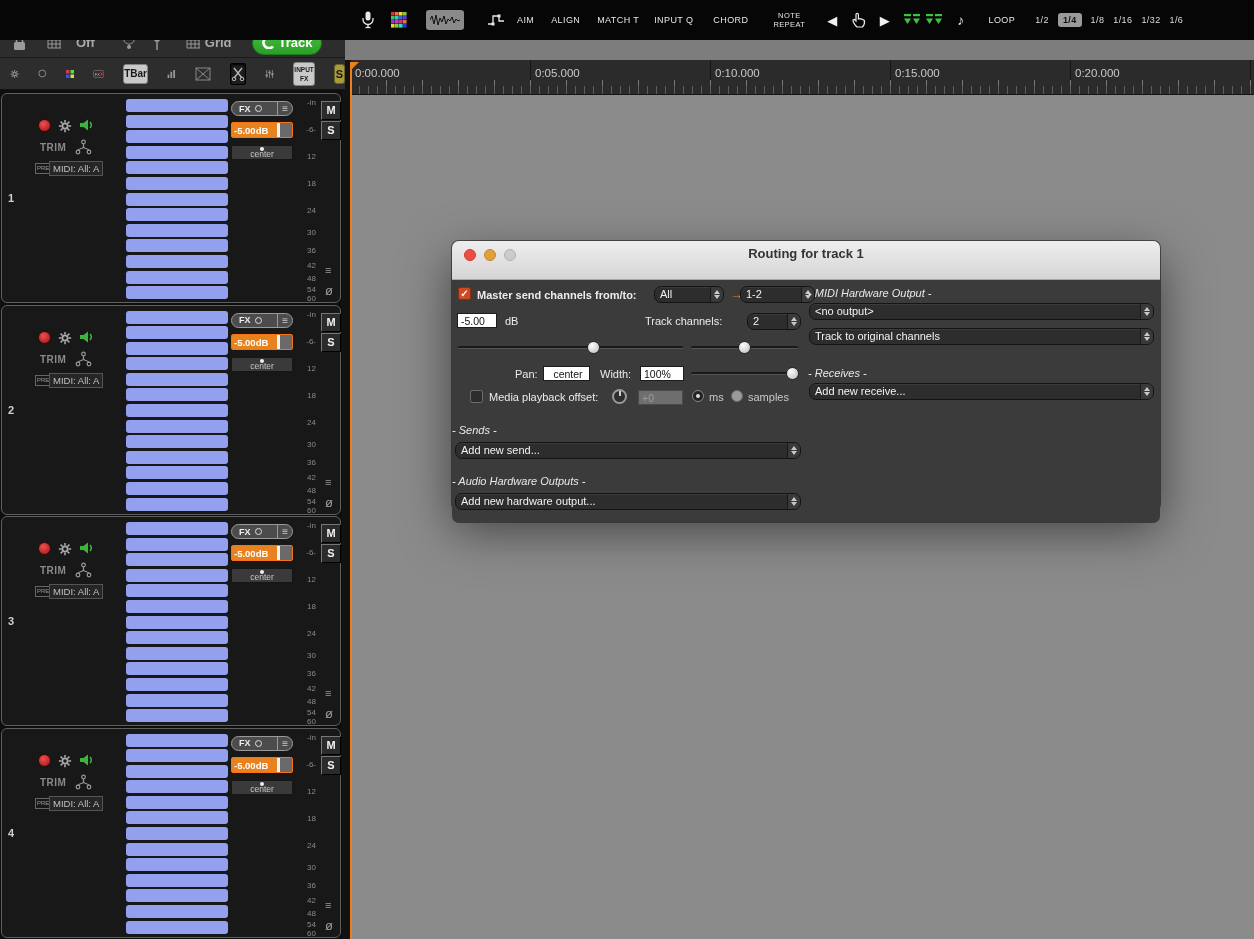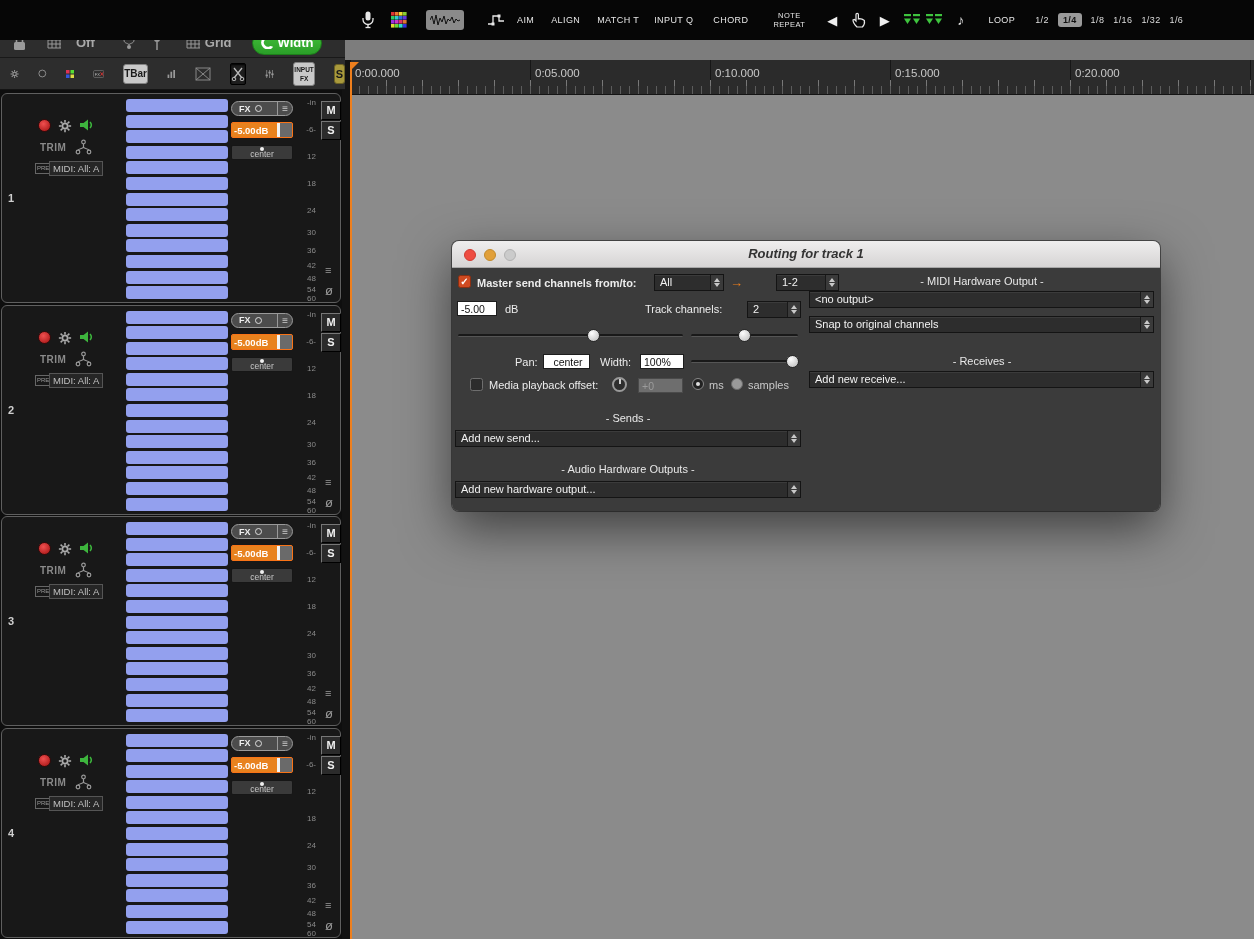--- a/index.html
+++ b/index.html
@@ -88,33 +88,33 @@
   .ms-box {position:absolute; left:319px; top:7px; width:20px;}
   .ms-cell {width:20px; height:19px; background:#2b2b2b; border:1px solid #777;
     border-bottom-color:#000; border-right-color:#000; color:#f0f0f0; font-size:11px; font-weight:bold;
     text-align:center; line-height:17px; margin-bottom:1px;}
   .lanes-glyph {position:absolute; left:323px; top:170px; color:#9a9a9a; font-size:11px;}
   .phase-glyph {position:absolute; left:323px; top:189px; color:#9a9a9a; font-size:13px;}
 
   
   #dialog {position:absolute; left:452px; top:241px; width:708px; height:270px; z-index:100;
     border-radius:7px; box-shadow:0 18px 50px rgba(0,0,0,.55), 0 0 0 1px rgba(0,0,0,.45);}
-  #dialog-titlebar {height:27px; background:linear-gradient(#efeeee,#d6d4d4);
-    border-radius:7px 7px 0 0; position:relative; border-bottom:1px solid #a8a8a8;font-style:italic;}
+  #dialog-titlebar {height:39px; background:linear-gradient(#efeeee,#d6d4d4);
+    border-radius:7px 7px 0 0; position:relative; border-bottom:1px solid #a8a8a8;}
   .traffic {position:absolute; top:8px; width:12px; height:12px; border-radius:50%;}
   #tl-close {left:12px; background:#ee4d42; border:1px solid #d03c32;}
   #tl-min {left:32px; background:#e1a03a; border:1px solid #c28a2c;}
   #tl-zoom {left:52px; background:#cbcbcb; border:1px solid #b2b2b2;}
   #dialog-title {text-align:center; font-size:13px; font-weight:bold; color:#333; line-height:26px;}
   #dialog-body {position:relative; height:243px; background:#3b3b3b; border-radius:0 0 7px 7px;
     color:#ececec; font-size:11px;}
   .dlg-label {position:absolute; white-space:nowrap;}
   .dim {color:#c9c9c9;}
-  .section-header {position:absolute; text-align:center; color:#e8e8e8;}
-  .dd {position:absolute; height:17px; background:#2d2d2d; border:1px solid #141414; border-radius:0;
+  .section-header {position:absolute; color:#e8e8e8;font-style:italic;}
+  .dd {position:absolute; height:17px; background:#2d2d2d; border:1px solid #141414; border-radius:7px;
     color:#f2f2f2; font-size:11px; line-height:15px; padding-left:5px;
     box-shadow:inset 0 1px 0 rgba(255,255,255,.07); overflow:hidden; white-space:nowrap;}
   .dd-arrows {position:absolute; right:0; top:0; bottom:0; width:13px; border-left:1px solid #191919;
     background:#3a3a3a;}
   .dd-arrows::before {content:""; position:absolute; left:3px; top:3px;
     border-left:3.5px solid transparent; border-right:3.5px solid transparent; border-bottom:4px solid #c9c9c9;}
   .dd-arrows::after {content:""; position:absolute; left:3px; bottom:3px;
     border-left:3.5px solid transparent; border-right:3.5px solid transparent; border-top:4px solid #c9c9c9;}
   .txt-field {position:absolute; height:15px; background:#fff; color:#111; font-size:10.5px;
     line-height:14px; padding-left:3px; border:1px solid #1d1d1d;}
@@ -229,21 +229,21 @@
     </svg>
   <svg style="margin-left:24px" width="15" height="15" viewBox="0 0 15 15">
       <path d="M1 1h13M1 5h13M1 9h13M1 13h13M1 1v12M5 1v12M9 1v12M13 1v12" stroke="#999" stroke-width="1" fill="none"></path>
     </svg>
   <span class="row-label" style="margin-left:4px">Grid</span>
   <div id="snap-button">
     <svg width="13" height="13" viewBox="0 0 14 14">
         <path d="M12 2 A6 6 0 1 0 12 12" fill="none" stroke="#fff" stroke-width="3"></path>
         <path d="M12 1 v2 M12 11 v2" stroke="#fff" stroke-width="3"></path>
       </svg>
-    <span>Width</span>
+    <span>Track</span>
   </div>
 </div>
 
 <div id="tool-row3">
   <svg width="16" height="16" viewBox="0 0 16 16">
       <circle cx="8" cy="8" r="3" fill="none" stroke="#999" stroke-width="2"></circle>
       <g stroke="#999" stroke-width="1.8">
         <line x1="8" y1="1" x2="8" y2="4"></line>
         <line x1="8" y1="12" x2="8" y2="15"></line>
         <line x1="1" y1="8" x2="4" y2="8"></line>
@@ -648,21 +648,21 @@
     <div class="traffic" id="tl-min"></div>
     <div class="traffic" id="tl-zoom"></div>
     <div id="dialog-title">Routing for track 1</div>
   </div>
   <div id="dialog-body">
 
     <div class="checkbox checked" style="left:6px; top:7px;">✓</div>
     <div class="dlg-label" style="left:25px; top:9px; font-weight:bold;">Master send channels from/to:</div>
     <div class="dd" style="left:202px; top:6px; width:70px;"><span>All</span><span class="dd-arrows"></span></div>
     <div class="orange-arrow" style="left:278px; top:7px;">→</div>
-    <div class="dd" style="left:288px; top:6px; width:63px;margin-left:36px;"><span>1-2</span><span class="dd-arrows"></span></div>
+    <div class="dd" style="left:288px; top:6px; width:75px;"><span>1-2</span><span class="dd-arrows"></span></div>
 
     <div class="txt-field" style="left:5px; top:33px; width:40px;">-5.00</div>
     <div class="dlg-label" style="left:53px; top:35px;">dB</div>
     <div class="dlg-label" style="left:193px; top:35px;">Track channels:</div>
     <div class="dd" style="left:295px; top:33px; width:54px;"><span>2</span><span class="dd-arrows"></span></div>
 
     <div class="slider-groove" style="left:6px; top:66px; width:225px;"></div>
     <div class="slider-thumb" style="left:135px; top:61px;"></div>
     <div class="slider-groove" style="left:239px; top:66px; width:107px;"></div>
     <div class="slider-thumb" style="left:286px; top:61px;"></div>
@@ -684,17 +684,17 @@
     <div class="dlg-label dim" style="left:296px; top:111px;">samples</div>
 
     <div class="section-header" style="left:0; top:144px; width:352px;">-  Sends  -</div>
     <div class="dd" style="left:3px; top:162px; width:346px;"><span>Add new send...</span><span class="dd-arrows"></span></div>
 
     <div class="section-header" style="left:0; top:195px; width:352px;">-  Audio Hardware Outputs  -</div>
     <div class="dd" style="left:3px; top:213px; width:346px;"><span>Add new hardware output...</span><span class="dd-arrows"></span></div>
 
     <div class="section-header" style="left:356px; top:7px; width:348px;">-  MIDI Hardware Output  -</div>
     <div class="dd" style="left:357px; top:23px; width:345px;"><span>&lt;no output&gt;</span><span class="dd-arrows"></span></div>
-    <div class="dd" style="left:357px; top:48px; width:345px;"><span>Snap to original channels</span><span class="dd-arrows"></span></div>
+    <div class="dd" style="left:357px; top:48px; width:345px;"><span>Track to original channels</span><span class="dd-arrows"></span></div>
     <div class="section-header" style="left:356px; top:87px; width:348px;">-  Receives  -</div>
     <div class="dd" style="left:357px; top:103px; width:345px;"><span>Add new receive...</span><span class="dd-arrows"></span></div>
   </div>
 </div>
 
 </body></html>

